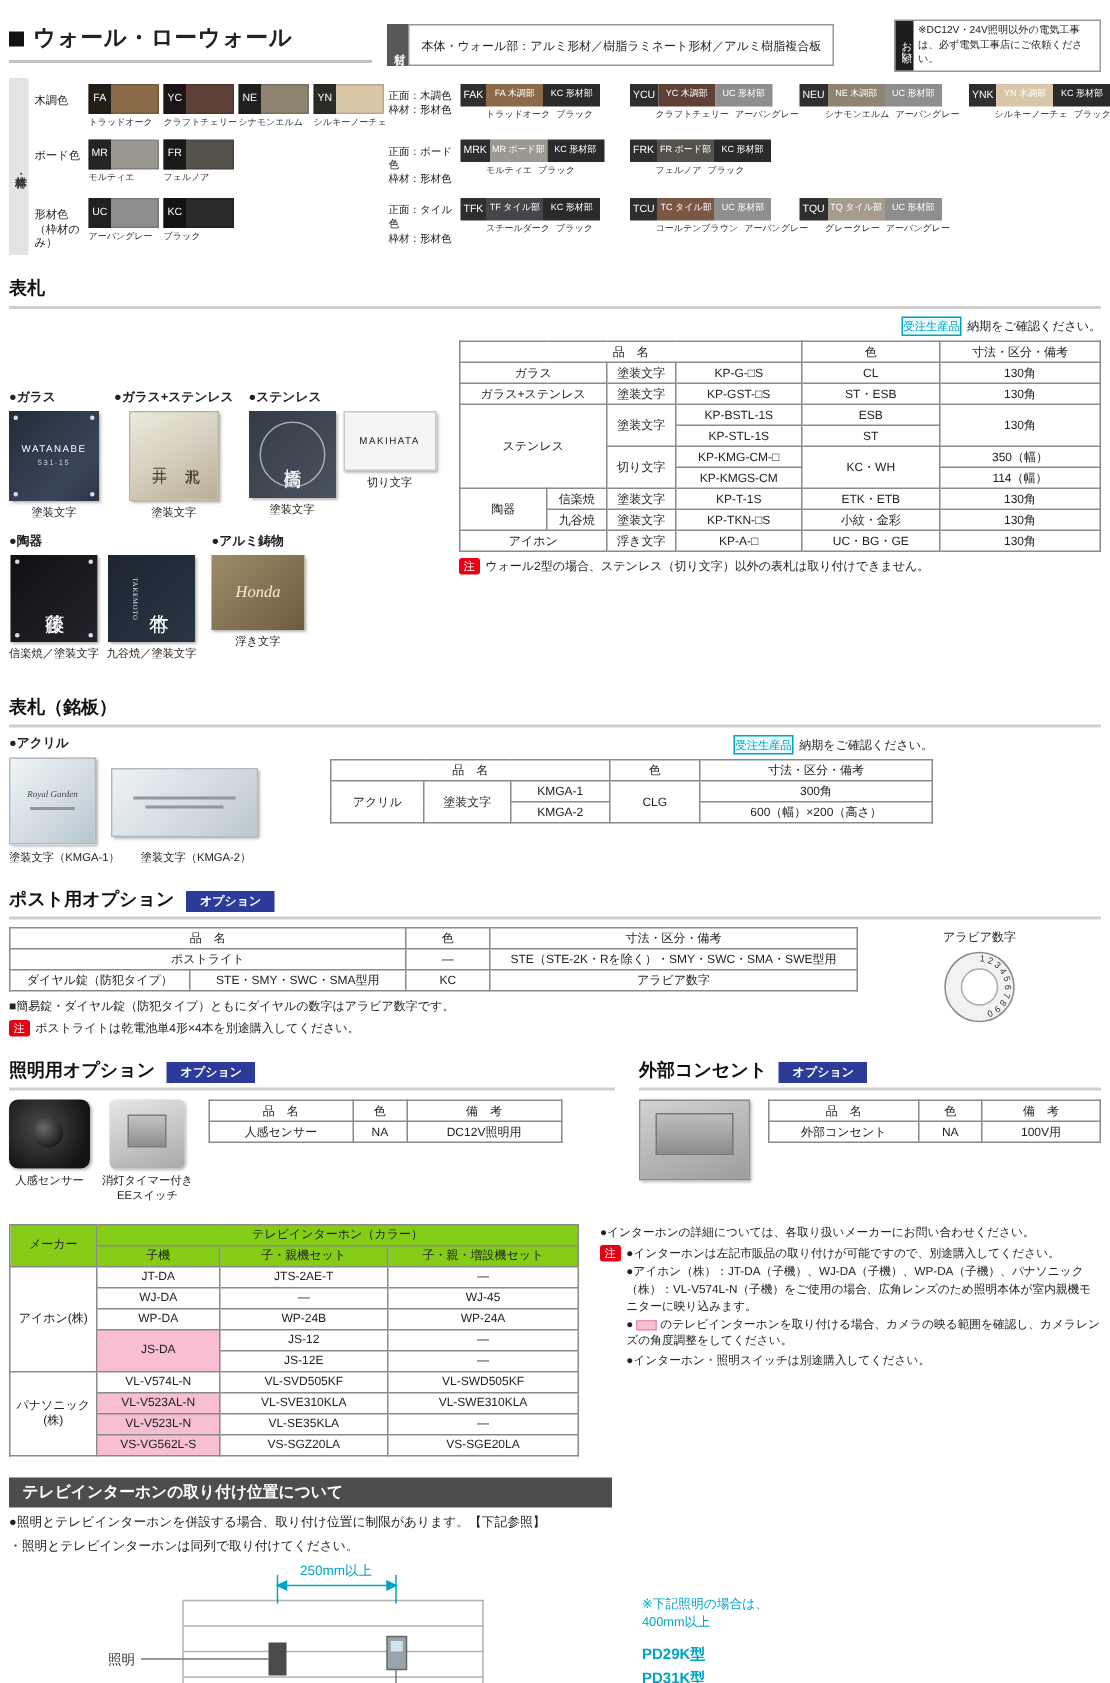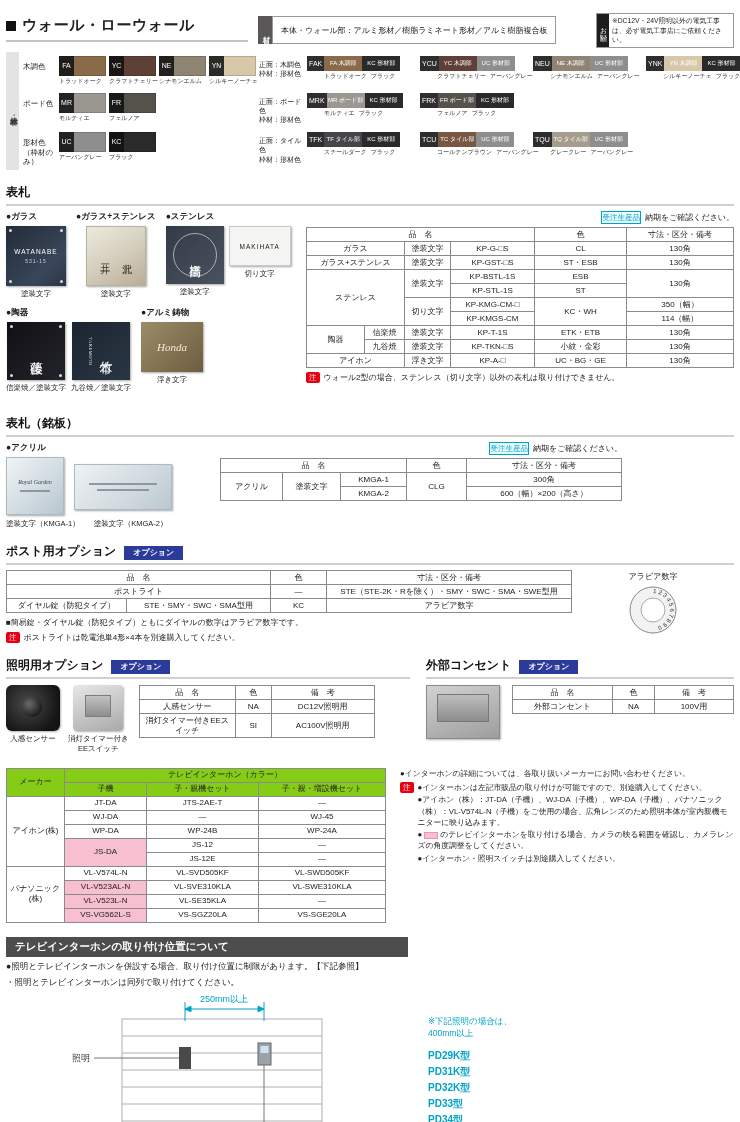--- a/index.html
+++ b/index.html
@@ -48,21 +48,21 @@
   
   table.cat { border-collapse:collapse; background:#fff; width:100%; }
   .cat th,.cat td { border:1px solid #8a8a8a; font-size:8px; padding:1.5px 3px; text-align:center; line-height:1.25; color:#222; }
   .cat th { font-weight:normal; background:#fff; }
   .cat td.pink { background:#f7bfd0; }
   table.intercom { table-layout:fixed; width:380px; }
   table.intercom th { background:#84cc16; }
 
   
   .hyosatsu-body { display:flex; gap:10px; margin-top:5px; }
-  .samples-col { width:290px; flex:none; }
+  .samples-col { width:290px; flex:none;margin-top:48px; }
   .table-col { flex:1; }
   .samples-row { display:flex; gap:10px; margin-bottom:8px; align-items:flex-start; }
   .bullet { font-weight:bold; font-size:8.5px; margin-bottom:3px; white-space:nowrap; }
   .plates-row { display:flex; gap:5px; align-items:flex-start; }
   .plate-col { display:flex; flex-direction:column; align-items:center; }
   .cap { font-size:7.5px; text-align:center; margin-top:3px; white-space:nowrap; }
   .plate { position:relative; box-shadow:1px 1px 2px rgba(0,0,0,.35); flex:none; }
   .dot { position:absolute; width:3px; height:3px; border-radius:50%; background:#d7dde2; }
   .dot.tl { left:3px; top:3px; } .dot.tr { right:3px; top:3px; }
   .dot.bl { left:3px; bottom:3px; } .dot.br { right:3px; bottom:3px; }
@@ -741,25 +741,20 @@
             <tbody>
                 <tr>
                   <th>品　名</th>
                   <th>色</th>
                   <th>備　考</th>
                 </tr>
                 <tr>
                   <td>人感センサー</td>
                   <td>NA</td>
                   <td>DC12V照明用</td>
-                </tr>
-                <tr>
-                  <td>消灯タイマー付きEEスイッチ</td>
-                  <td>SI</td>
-                  <td>AC100V照明用</td>
                 </tr>
               </tbody>
           </table>
         </div>
       </div>
     </div>
     <div class="outlet-sec">
       <div class="sec-bar">
         <span class="sec-title">外部コンセント</span>
         <span class="opt-badge">オプション</span>

